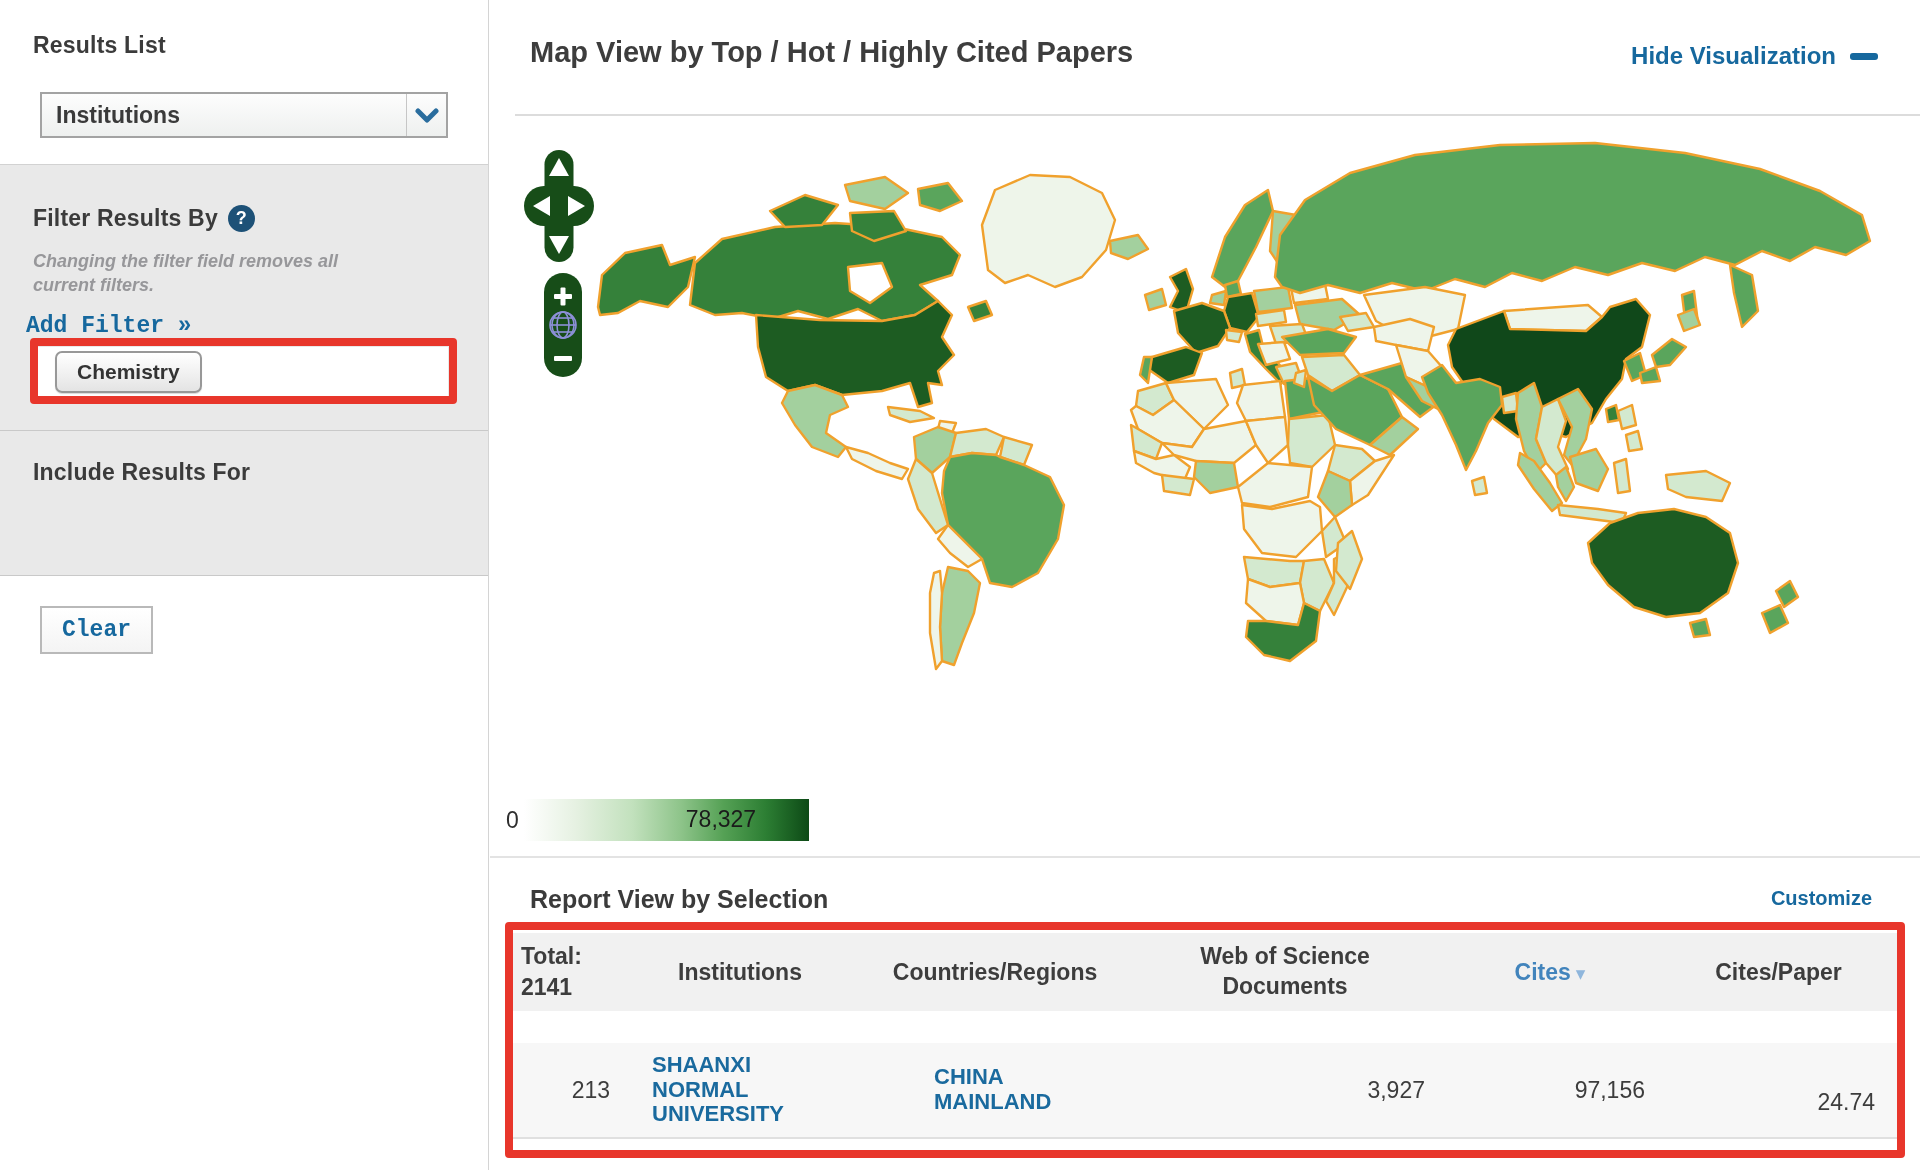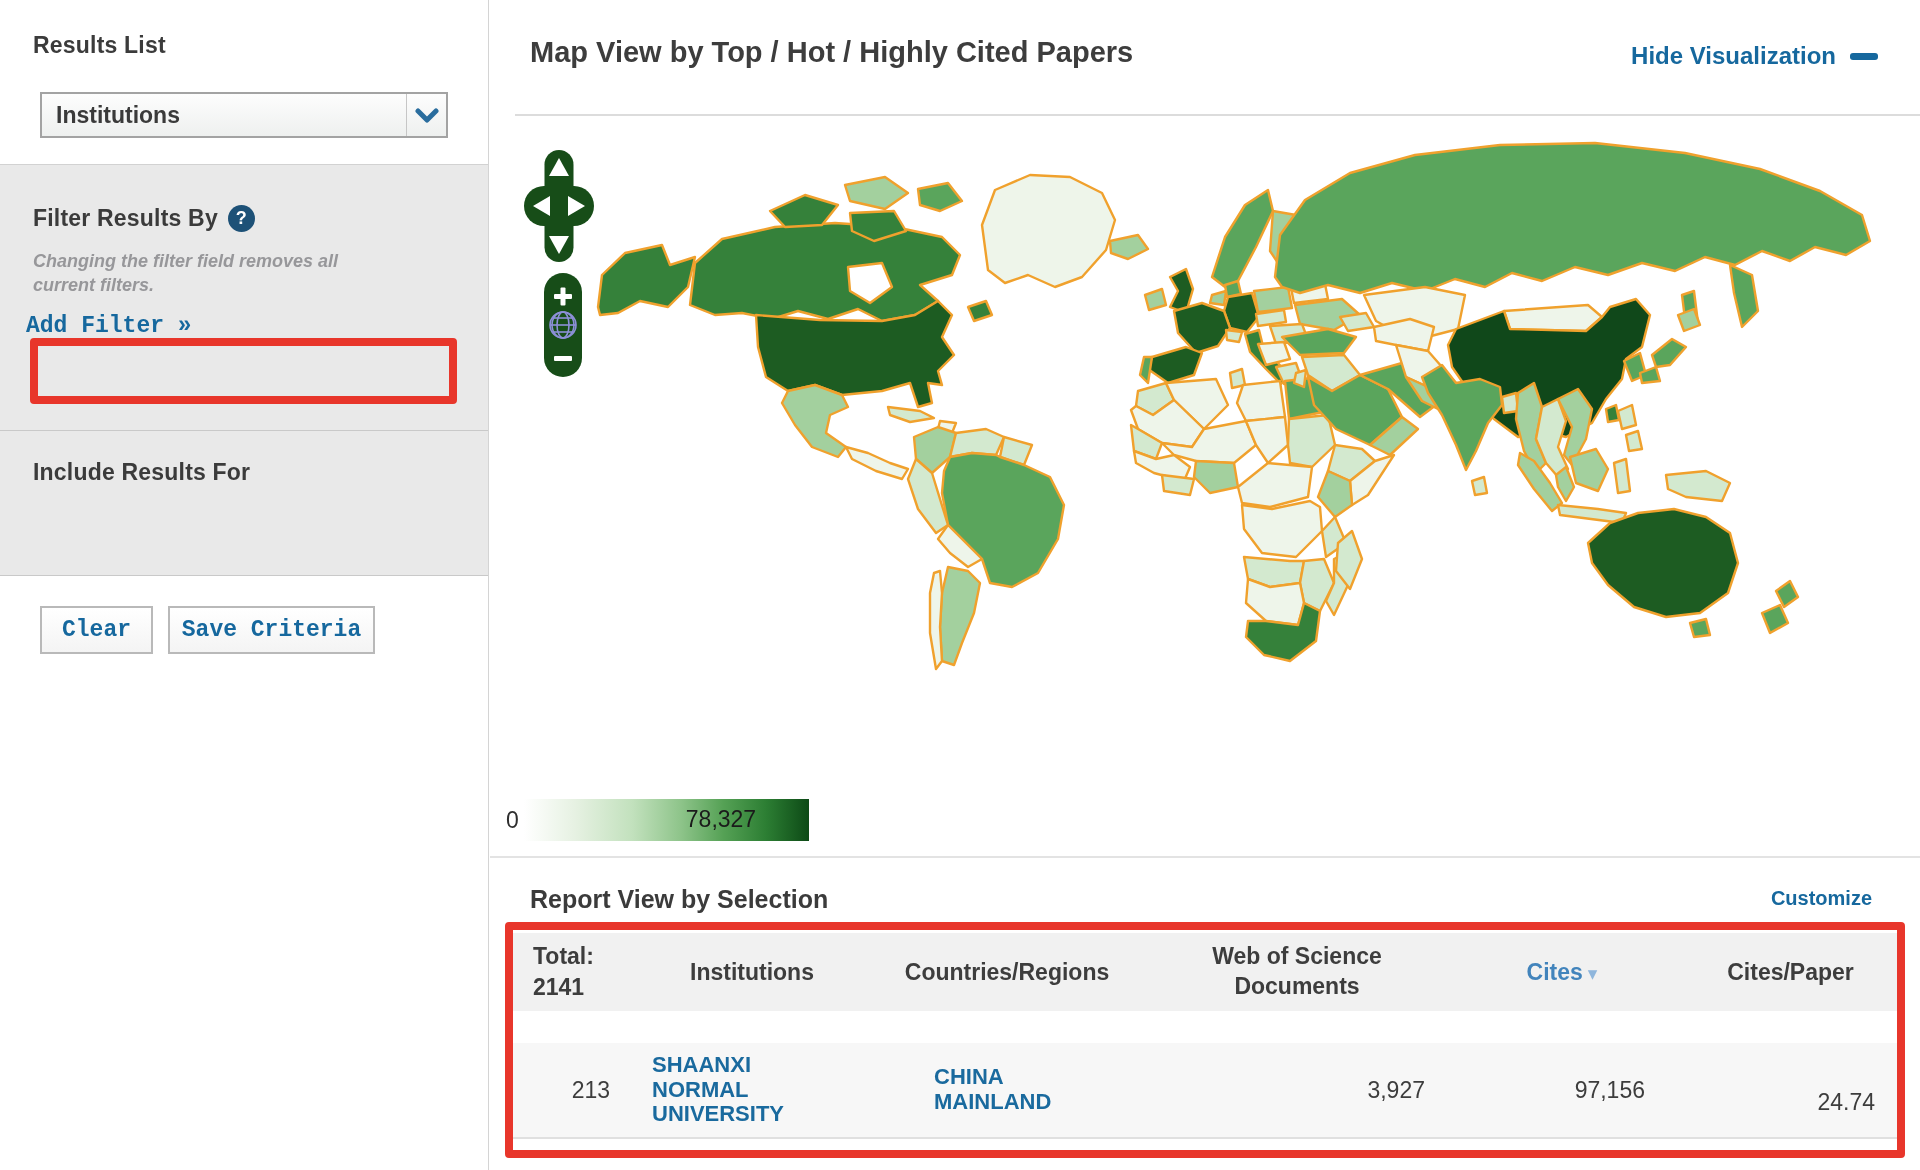--- a/index.html
+++ b/index.html
@@ -50,21 +50,21 @@
   .legend { position:absolute; left:506px; top:799px; display:flex; align-items:flex-start; }
   .legend-min { font-size:23px; color:#2e2e2e; margin-right:5px; line-height:42px; }
   .legend-bar { position:relative; width:285px; height:42px; background:linear-gradient(to right,#ffffff 0%,#e6f1e2 18%,#c2e1bd 38%,#8ec48a 55%,#55a155 70%,#2c7e33 85%,var(--legend-dark) 100%); }
   .legend-max { position:absolute; left:162px; top:7px; font-size:23px; color:#1b1b1b; }
 
   
   .report-heading { position:absolute; left:530px; top:885px; font-size:25px; font-weight:bold; color:#3b3b3b; }
   .customize { position:absolute; right:48px; top:887px; font-size:20px; font-weight:bold; color:var(--accent-blue); cursor:pointer; }
 
   .report-table { position:absolute; left:513px; top:933px; width:1384px; font-size:23px; }
-  .thead { display:flex; align-items:center; background:var(--header-bg); min-height:78px; font-weight:bold; color:#3d3d3d;padding-left:12px; }
+  .thead { display:flex; align-items:center; background:var(--header-bg); min-height:78px; font-weight:bold; color:#3d3d3d; }
   .trow { display:flex; align-items:center; background:var(--row-bg); min-height:94px; margin-top:32px; color:#3d3d3d; }
   .table-bottom-line { height:2px; background:#e0e0e0; }
   .col { flex:none; }
   .c1{width:107px;padding-left:24px;} .c2{width:240px;} .c3{width:270px;} .c4{width:310px;} .c5{width:220px;} .c6{width:237px;}
   .thead .c1 { padding-left:8px; line-height:1.35; }
   .thead .c2,.thead .c3,.thead .c4,.thead .c5,.thead .c6 { text-align:center; }
   .thead .c4 span { display:inline-block; width:230px; line-height:1.3; }
   .cites-header { color:var(--cites-blue); cursor:pointer; }
   .sort-caret { color:var(--caret-blue); font-size:19px; margin-left:5px; }
   .trow .c1 { text-align:right; padding-right:10px; }
@@ -95,29 +95,31 @@
             <polyline points="3,3 12,12 21,3" fill="none" stroke="#2a6d9e" stroke-width="5" stroke-linecap="round" stroke-linejoin="round"></polyline>
           </svg>
       </span>
     </div>
   </section>
 
   <section class="panel panel-filter">
     <h2 class="side-heading" style="top:40px"><span>Filter Results By</span><span class="help-icon">?</span></h2>
     <p class="note-text">Changing the filter field removes all current filters.</p>
     <a class="add-filter">Add Filter »</a>
+    <div class="filter-strip">
+      <button class="chip">Chemistry</button>
+    </div>
   </section>
 
   <section class="panel panel-include">
     <h2 class="side-heading" style="top:28px">Include Results For</h2>
   </section>
 
   <section class="panel panel-actions">
     <button class="btn btn-clear">Clear</button>
-    <button class="btn btn-save">Save Criteria</button>
   </section>
 </div>
 
 <h1 class="main-title">Map View by Top / Hot / Highly Cited Papers</h1>
 
 <div class="hide-viz">
   <span class="hide-viz-label">Hide Visualization</span>
   <span class="minus-dash"></span>
 </div>
 

